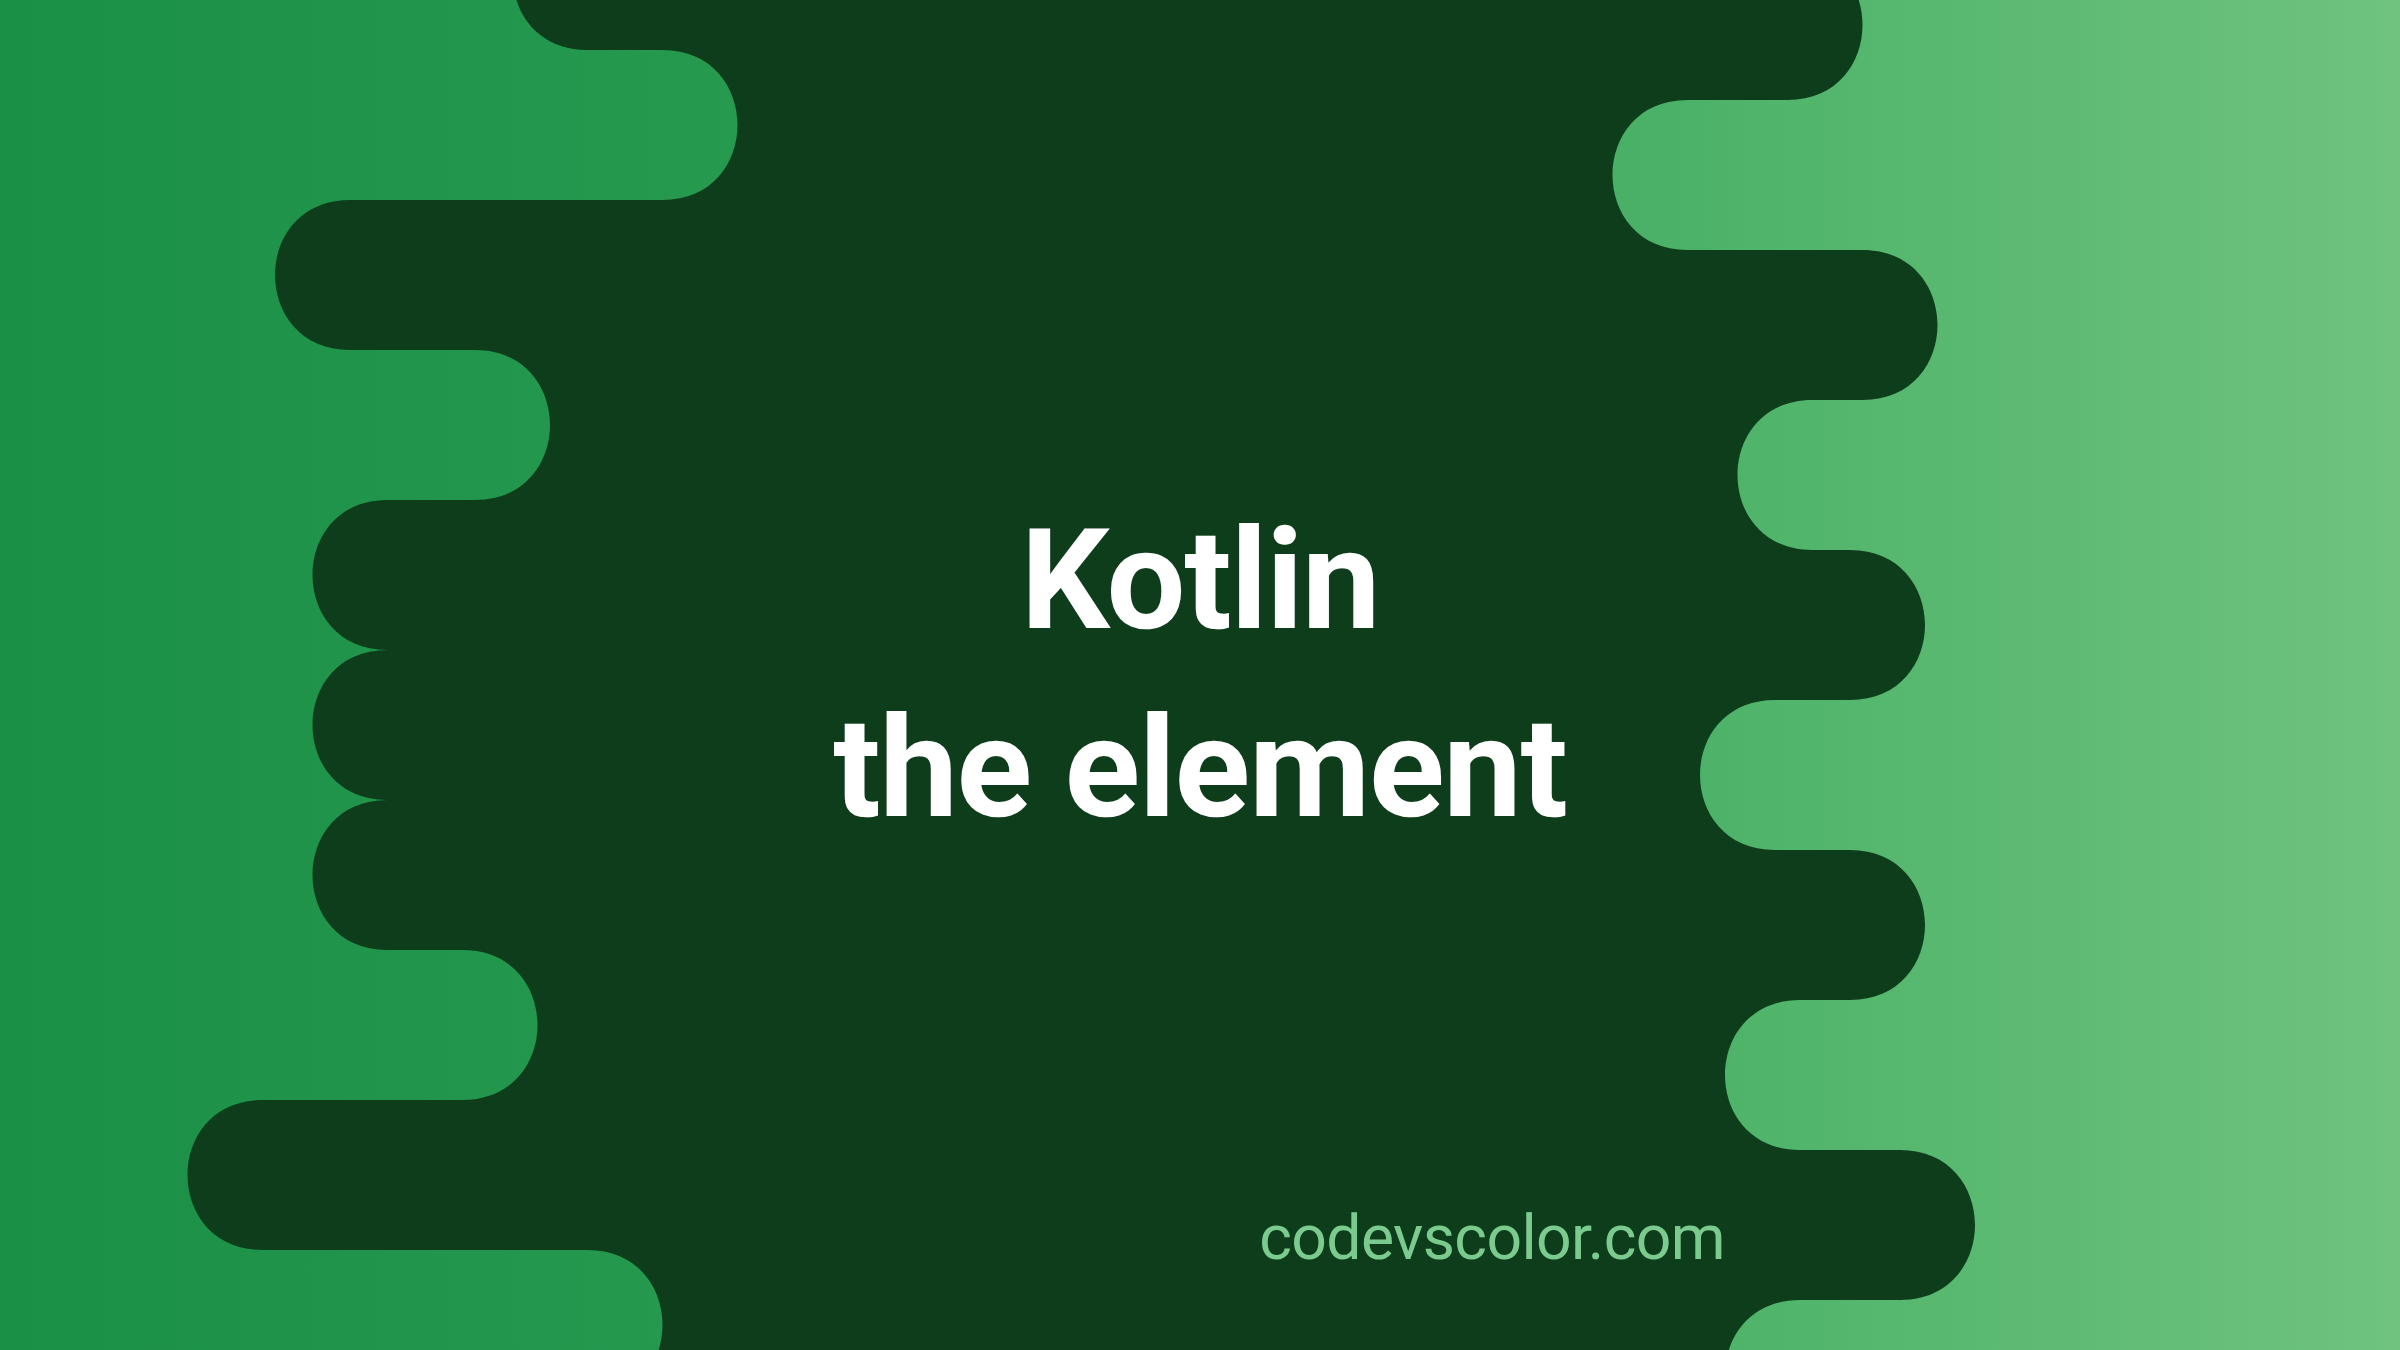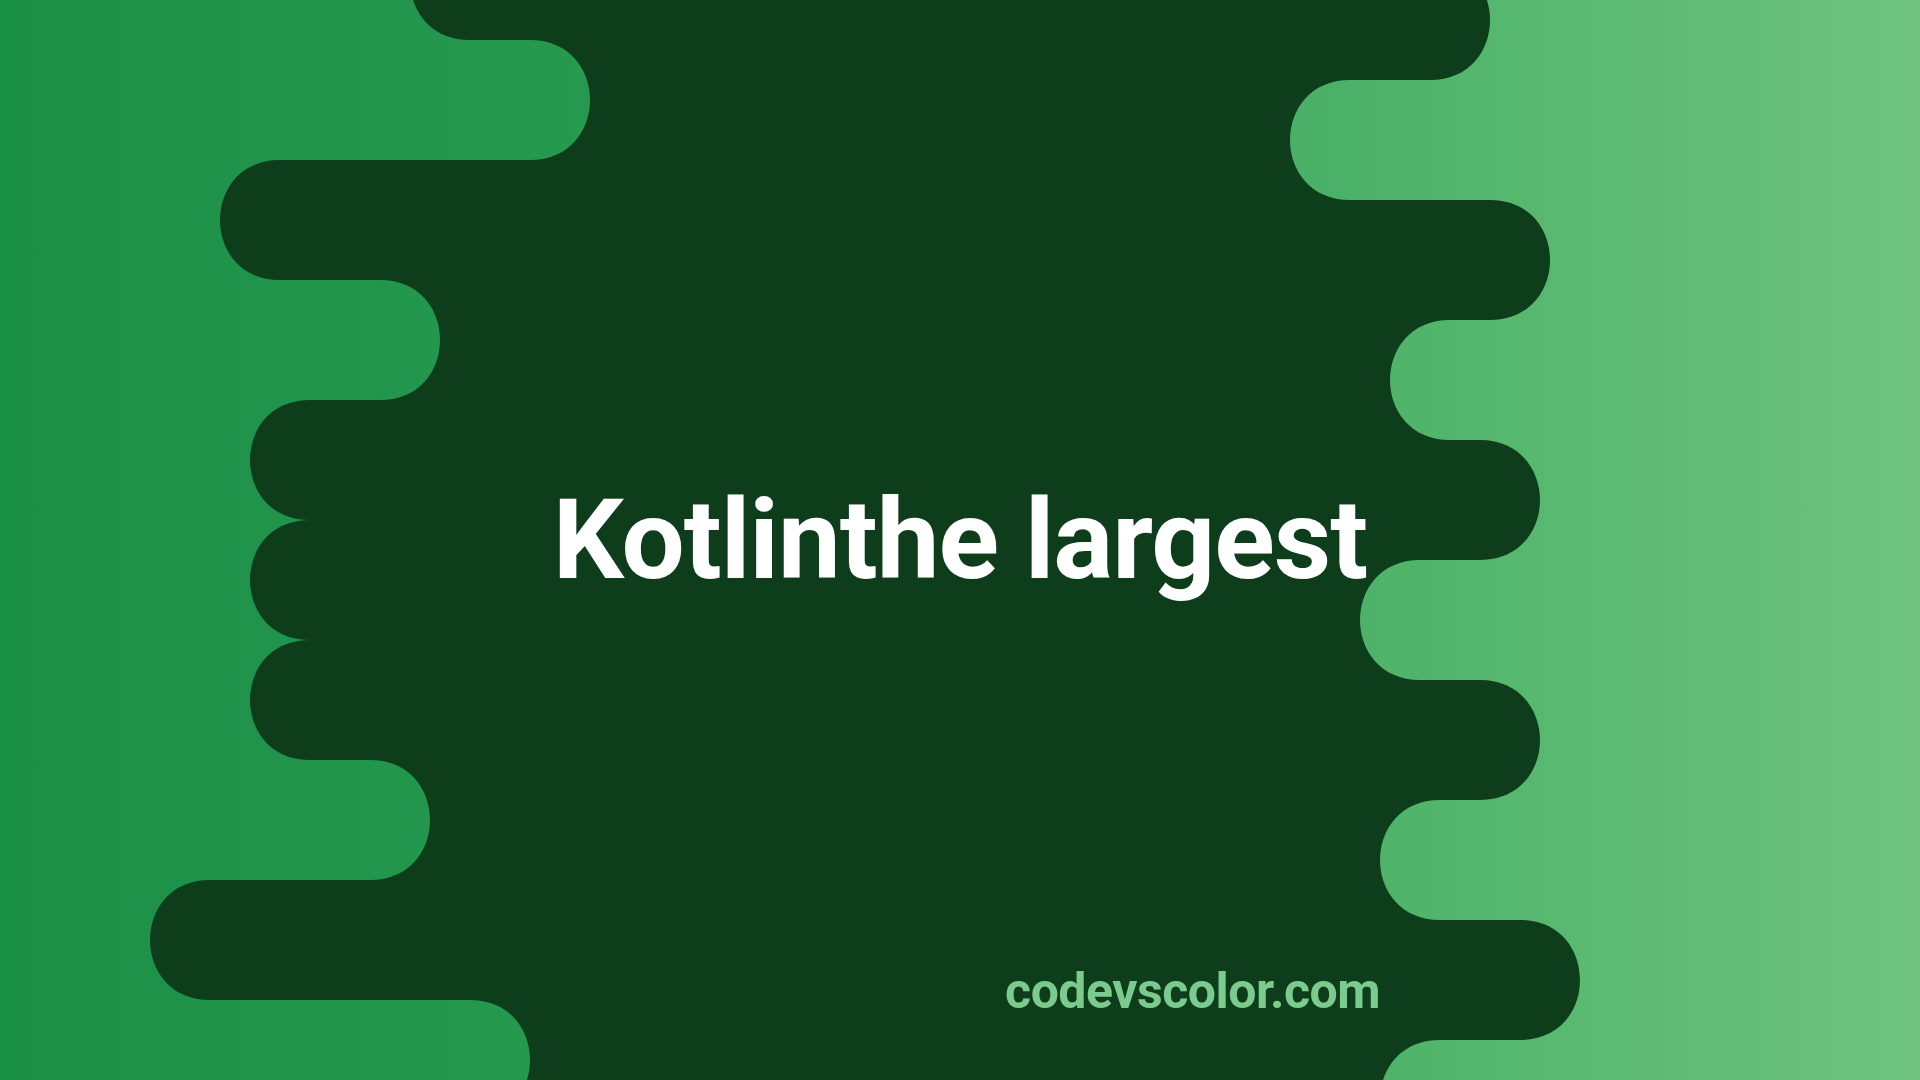--- a/index.html
+++ b/index.html
@@ -25,40 +25,40 @@
   .blob-layer svg {
     width: 100%;
     height: 100%;
     display: block;
   }
   .title-wrap {
     position: absolute;
     inset: 0;
     z-index: 2;
     display: flex;
-    flex-direction: row;
+    flex-direction: column;
     align-items: center;
     justify-content: center;
   }
   .title-line {
     color: #ffffff;
     font-weight: 700;
     font-size: 112px;
     line-height: 1.35;
     text-align: center;
     letter-spacing: -1px;
   }
   .attribution {
     position: absolute;
     right: 540px;
     bottom: 60px;
     z-index: 3;
     color: #7ccb8e;
     font-size: 50px;
-    font-weight: 700;
+    font-weight: 400;
     letter-spacing: -0.5px;
     text-align: right;
   }
 </style>
 </head>
 <body>
 
 <div class="stage">
 
   <div class="blob-layer">
@@ -104,18 +104,18 @@
         C 1270 200 1270 80 1350 80
         L 1430 80
         C 1510 80 1510 -40 1430 -40
         Z
       "></path>
     </svg>
   </div>
 
   <div class="title-wrap">
     <div class="title-line">Kotlin</div>
-    <div class="title-line">the largest</div>
+    <div class="title-line">the element</div>
   </div>
 
   <div class="attribution">codevscolor.com</div>
 
 </div>
 
 </body></html>

